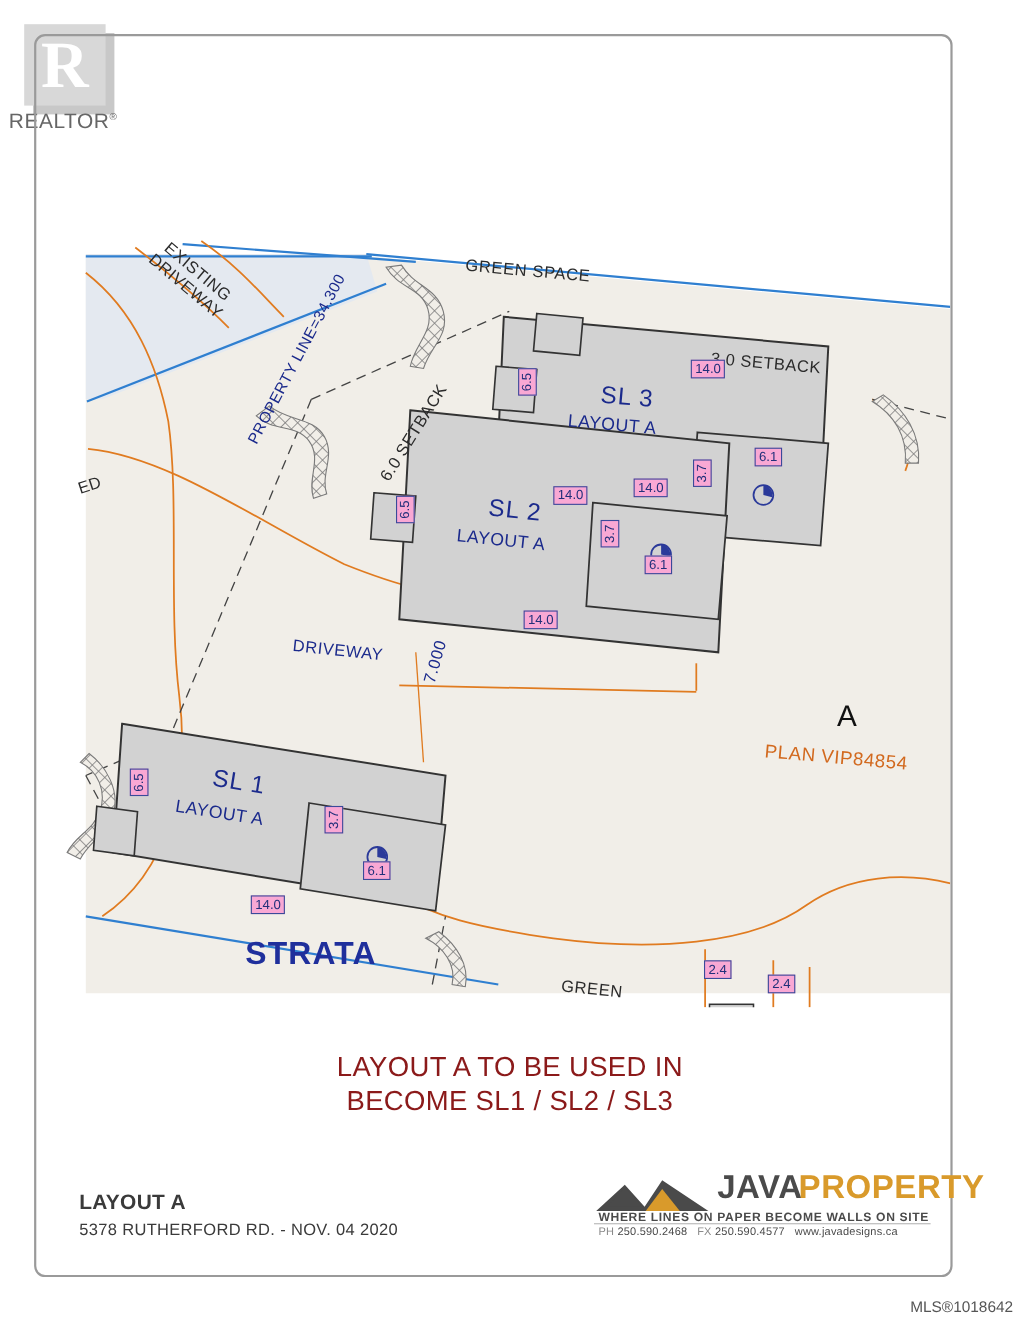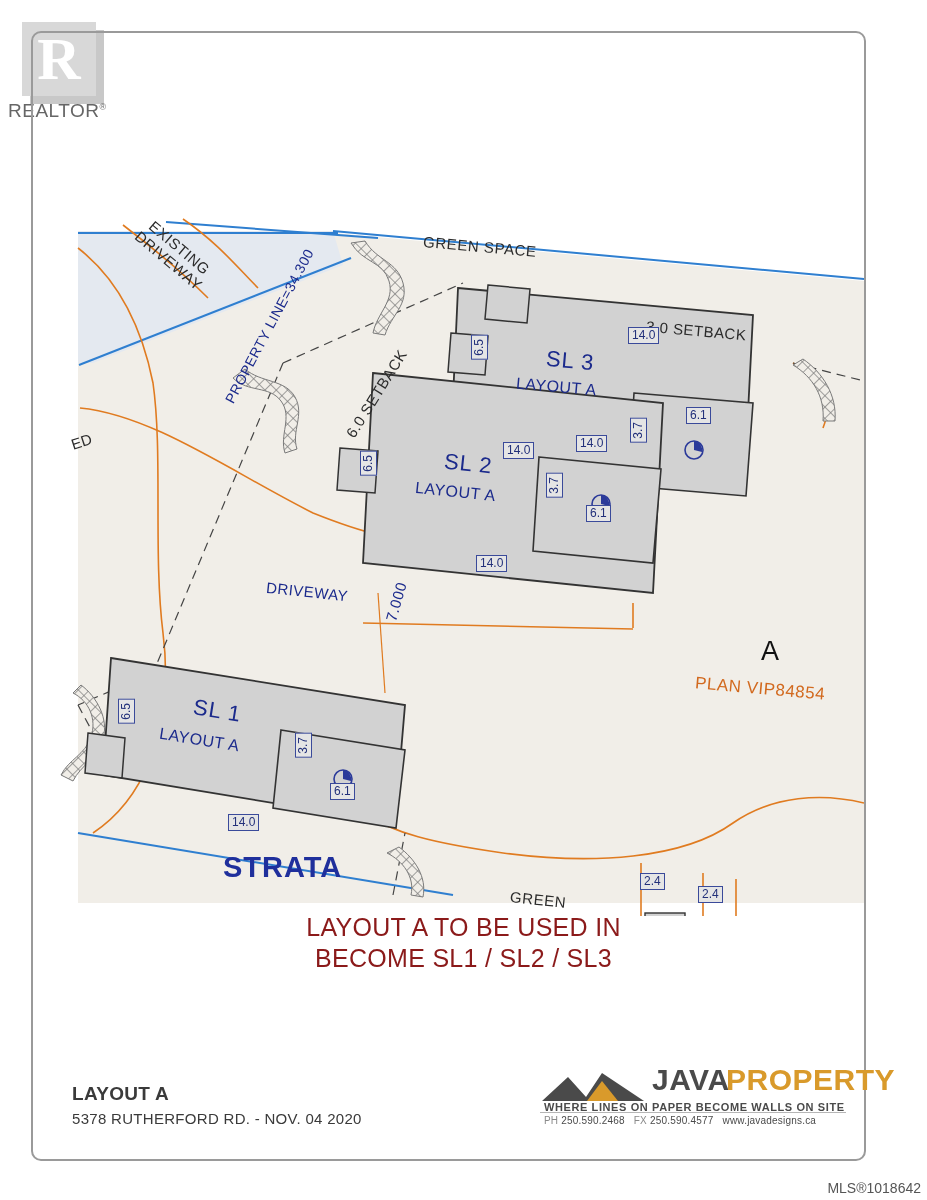--- a/index.html
+++ b/index.html
@@ -96,21 +96,21 @@
 
   
   .lbl {
     position: absolute;
     white-space: nowrap;
     font-family: "Liberation Sans", sans-serif;
   }
   .dim {
     position: absolute;
     border: 1px solid #3a4a9a;
-    background: #e5e5e5;
+    background: #f9a8d4;
     color: #22307a;
     font-size: 12px;
     line-height: 15px;
     padding: 0 3px;
     white-space: nowrap;
   }
   .dim.vert {
     writing-mode: vertical-rl;
     transform: rotate(180deg);
     padding: 3px 0;
@@ -168,21 +168,21 @@
   }
   .ed-lbl {
     color: #2b2b2b;
     font-size: 15px;
   }
 
   
   .caption {
     position: absolute;
     left: 0;
-    top: 912px;
+    top: 955px;
     width: 927px;
     text-align: center;
     color: #8b1a1a;
     font-size: 25px;
     line-height: 31px;
     letter-spacing: 0.3px;
   }
 
   
   .footer-title {

